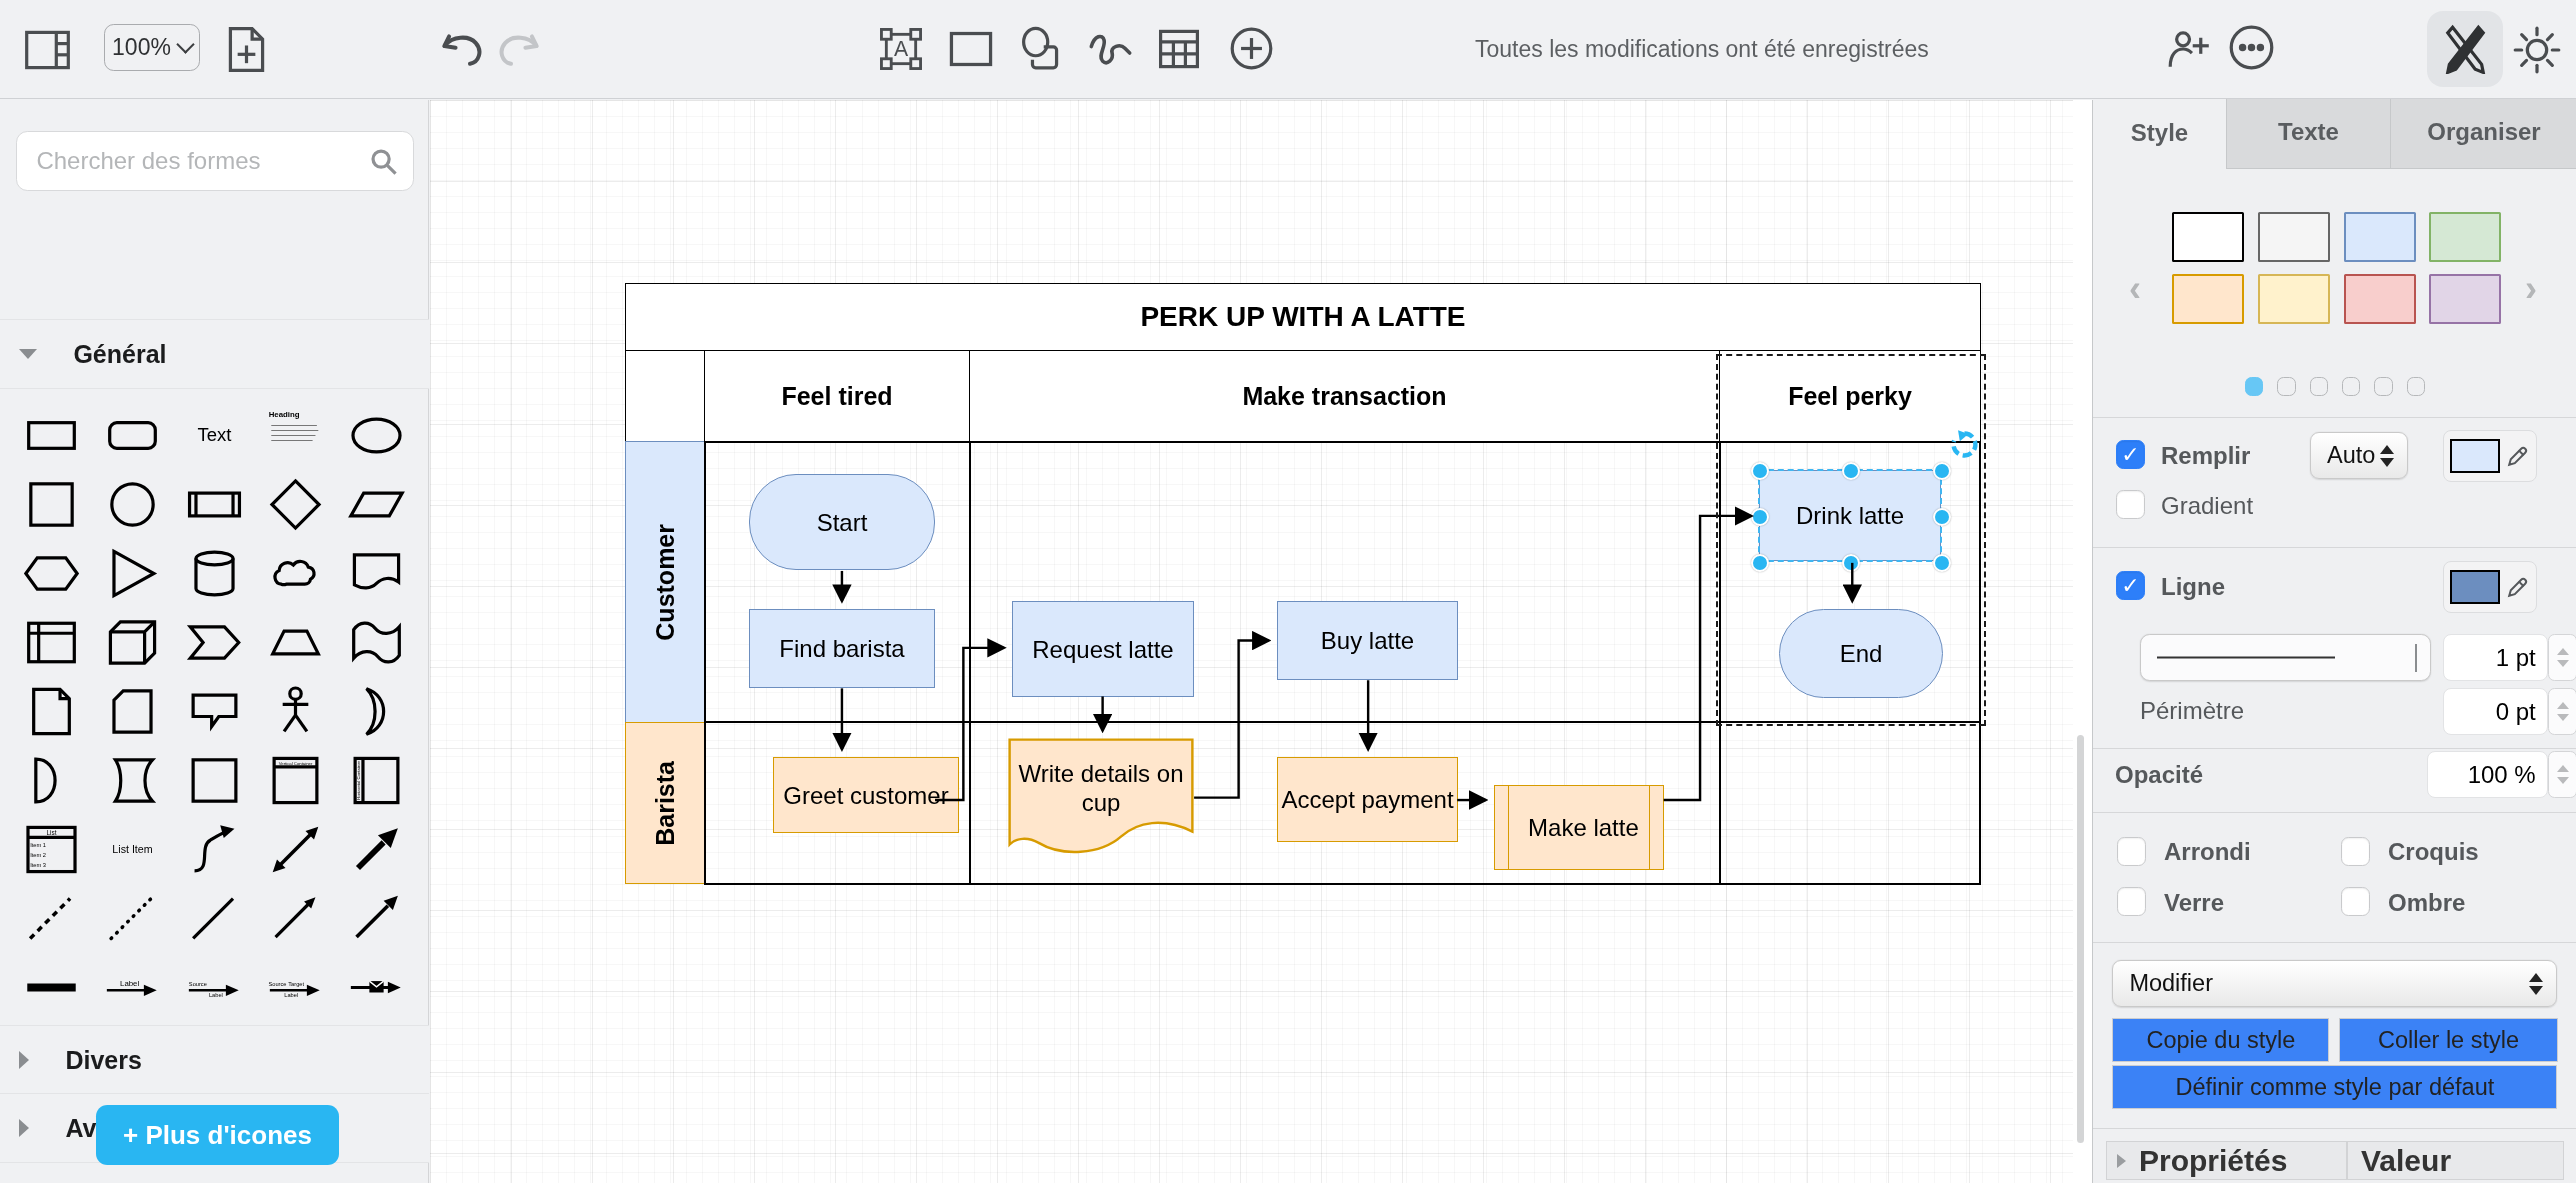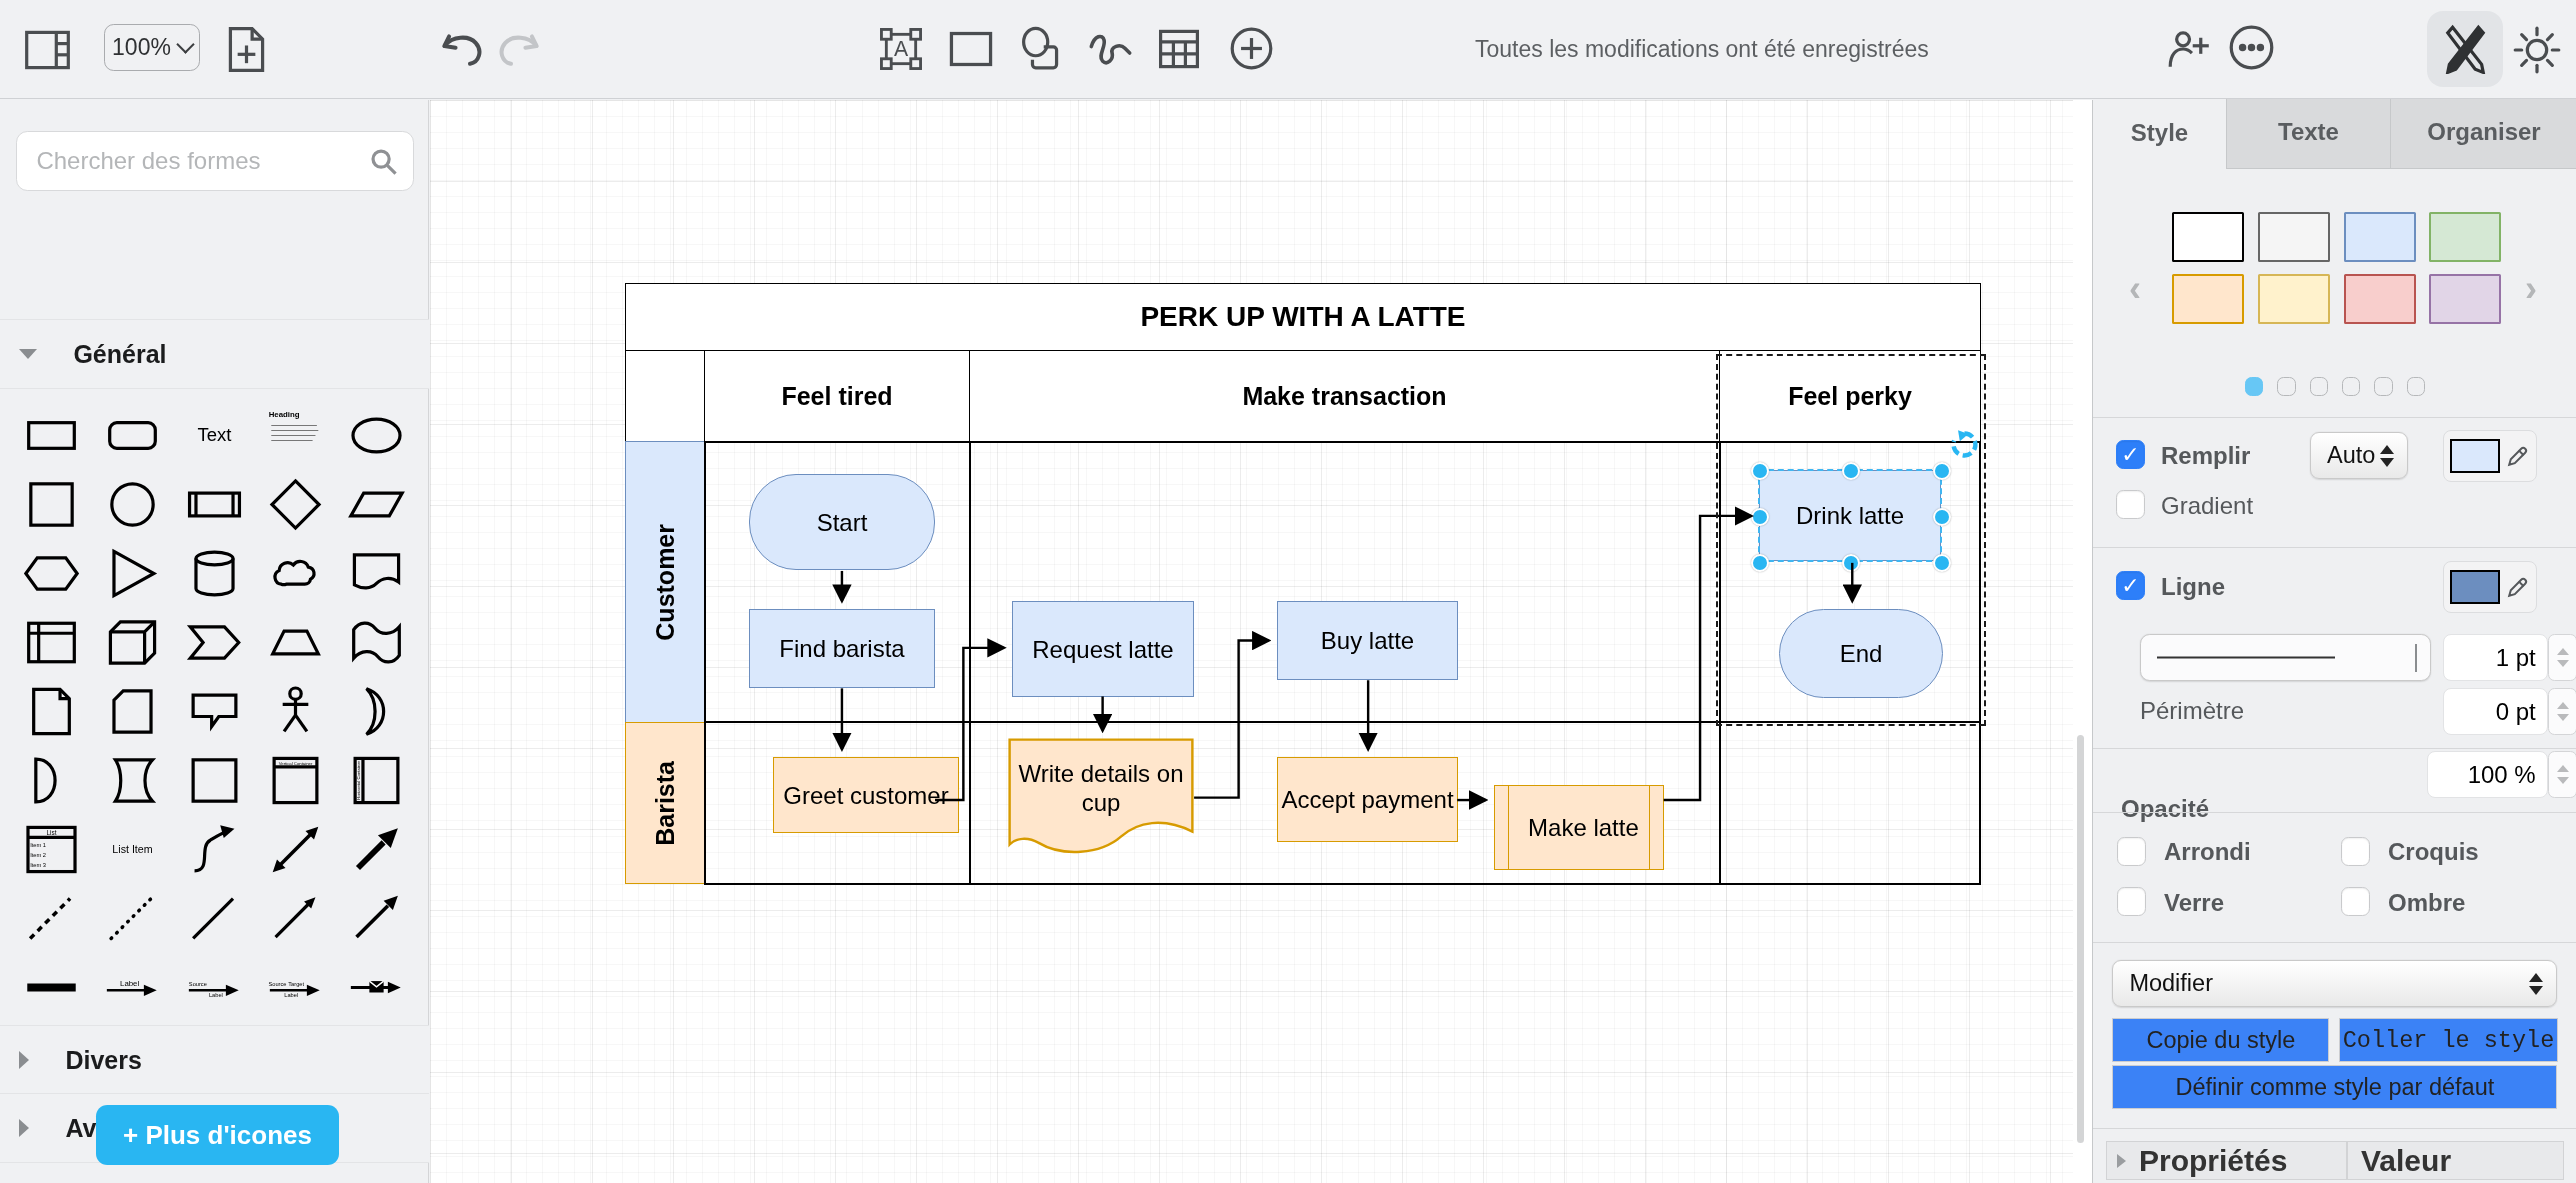--- a/index.html
+++ b/index.html
@@ -673,21 +673,21 @@
 
   <div class="plabel" style="left:47px;top:597px;">Périmètre</div>
   <div class="valbox" style="left:350px;top:588px;width:105px;">0 pt</div>
   <div class="stepper" style="left:455px;top:588px;">
       <span class="u"></span>
       <span class="d"></span>
     </div>
 
   <div class="divider" style="top:648px;"></div>
 
-  <div class="plabel bold" style="left:28px;top:661px;margin-top:34px;">Opacité</div>
+  <div class="plabel bold" style="left:22px;top:661px;">Opacité</div>
   <div class="valbox" style="left:334px;top:651px;width:121px;">100 %</div>
   <div class="stepper" style="left:455px;top:651px;">
       <span class="u"></span>
       <span class="d"></span>
     </div>
 
   <div class="divider" style="top:712px;"></div>
 
   <div class="cb" style="left:24px;top:737px;"></div>
   <div class="plabel bold" style="left:71px;top:738px;">Arrondi</div>
@@ -701,21 +701,21 @@
   <div class="divider" style="top:842px;"></div>
 
   <div class="mac-select" style="left:19.4px;top:860px;width:445px;">
     <span>Modifier</span>
     <span class="updown">
         <span class="u"></span>
         <span class="d"></span>
       </span>
   </div>
   <button class="pbtn" style="left:19.4px;top:918px;width:217px;">Copie du style</button>
-  <button class="pbtn" style="left:246px;top:918px;width:219px;font-family:Liberation Mono, monospace;">Coller le style</button>
+  <button class="pbtn" style="left:246px;top:918px;width:219px;">Coller le style</button>
   <button class="pbtn" style="left:19.4px;top:965px;width:445px;">Définir comme style par défaut</button>
 
   <div class="divider" style="top:1028px;"></div>
 
   <div class="prop-cell" style="left:13px;top:1041px;width:241px;padding-left:32px;">
     <span class="caret-right" style="position:absolute;left:9.7px;border-left-color:#9a9da0;border-top-width:7.3px;border-bottom-width:7.3px;border-left-width:9px;"></span>
     <span>Propriétés</span>
   </div>
   <div class="prop-cell" style="left:254px;top:1041px;width:217px;padding-left:13px;">
     <span>Valeur</span>

